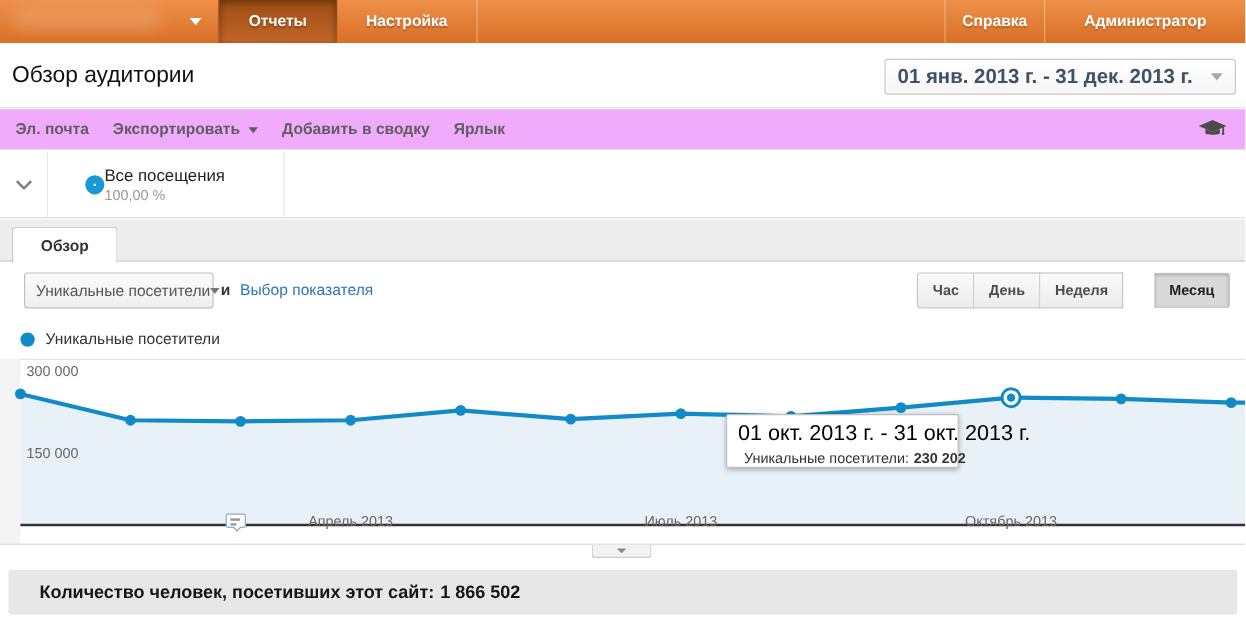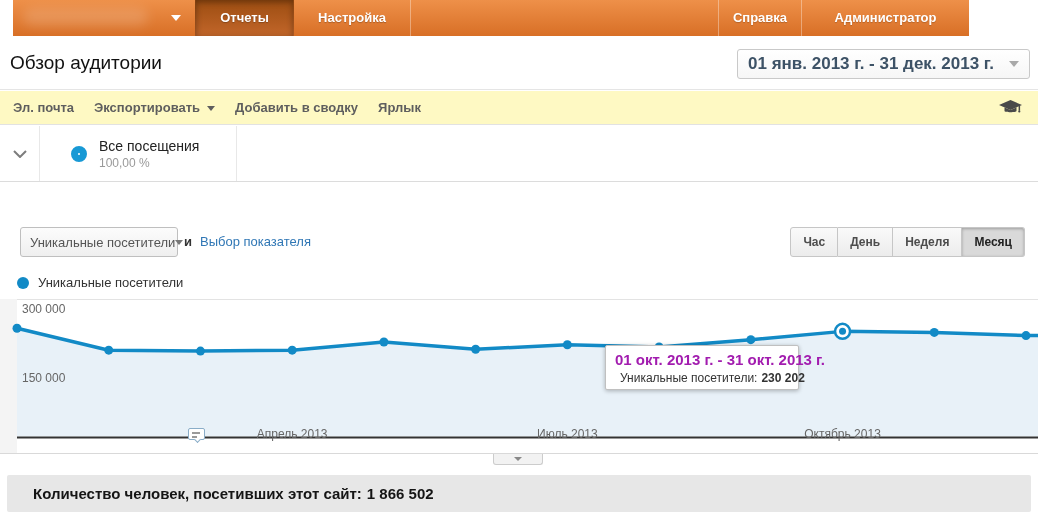--- a/index.html
+++ b/index.html
@@ -1,21 +1,21 @@
 <!DOCTYPE html>
 <html><head>
 <meta charset="utf-8">
 <style>
   * { margin:0; padding:0; box-sizing:border-box; }
   html,body { background:#fff; }
   body { font-family:"Liberation Sans","DejaVu Sans",sans-serif; }
   #app { position:relative; width:1038px; height:517px; background:#fff; overflow:hidden; }
 
   
-  .topbar { position:absolute; left:13px; top:0; width:956px; height:36px;
+  .topbar { position:absolute; left:0; top:0; width:1038px; height:36px;
     background:linear-gradient(#ee9049,#d86f26); display:flex; align-items:stretch;justify-content:space-between; }
   .account-area { position:relative; width:182px; }
   .account-smudge { position:absolute; left:10px; top:8px; width:125px; height:18px;
     background:rgba(255,255,255,.16); border-radius:9px; filter:blur(6px); }
   .topbar-caret { position:absolute; right:14px; top:15px; width:0; height:0;
     border-left:5px solid transparent; border-right:5px solid transparent; border-top:6px solid #fff; }
   .nav-tab { line-height:36px; text-align:center; color:#fff; font-size:13px; font-weight:bold;
     text-shadow:0 1px 1px rgba(0,0,0,.25); cursor:pointer; }
   .nav-tab.reports { width:99px; background:linear-gradient(#9c4d11,#c2662a);
     box-shadow:inset 0 2px 6px rgba(0,0,0,.35); border-left:1px solid rgba(0,0,0,.18); border-right:1px solid rgba(0,0,0,.12); }
@@ -31,38 +31,38 @@
     border-bottom:1px solid #e5e5e5; }
   .page-title { position:absolute; left:10px; top:0; line-height:54px; font-size:19px; font-weight:normal; color:#111; }
   .date-box { position:absolute; right:8px; top:13px; width:293px; height:30px;
     border:1px solid #c9c9c9; border-radius:3px; background:linear-gradient(#fff,#f6f6f6);
     display:flex; align-items:center; padding:0 10px; cursor:pointer; }
   .date-text { font-size:17px; color:#3d5266; white-space:nowrap;font-weight:bold; }
   .date-caret { margin-left:auto; width:0; height:0; border-left:5px solid transparent;
     border-right:5px solid transparent; border-top:6px solid #a9a9a9; }
 
   
-  .action-bar { position:absolute; left:0; top:91px; width:1038px; height:34px; background:#fef9c3;
+  .action-bar { position:absolute; left:0; top:91px; width:1038px; height:34px; background:#f0abfc;
     border-bottom:1px solid #e2e2e2; display:flex; align-items:center; }
   .action-item { font-size:13px; font-weight:bold; color:#5e5e5e; margin-left:20px; cursor:pointer;
     display:flex; align-items:center; }
   .action-item:first-child { margin-left:13px; }
   .mini-caret { width:0; height:0; border-left:4px solid transparent; border-right:4px solid transparent;
     border-top:5px solid #5e5e5e; margin-left:7px; margin-top:1px; }
   .edu-icon { margin-left:auto; margin-right:16px; cursor:pointer; display:flex; }
 
   
   .segment-row { position:absolute; left:0; top:126px; width:1038px; height:56px; background:#fff;
     border-bottom:1px solid #dcdcdc; display:flex; }
   .segment-collapse { width:40px; border-right:1px solid #e8e8e8; display:flex; align-items:center;
     justify-content:center; cursor:pointer; }
   .segment-card { width:197px; border-right:1px solid #e8e8e8; display:flex; align-items:center;
     padding-left:31px; cursor:pointer; }
   .donut { width:16px; height:16px; border-style:solid; border-width:7px; border-radius:50%; }
-  .segment-text { margin-left:12px; }
+  .segment-text { }
   .segment-name { font-size:14px; color:#222; }
   .segment-pct { font-size:12px; color:#999; margin-top:2px; }
 
   
   .tab-strip { position:absolute; left:0; top:183px; width:1038px; height:35px; background:#ededed;
     border-bottom:1px solid #cccccc; }
   .report-tab { position:absolute; left:10px; top:6px; width:88px; height:30px; background:#fff;
     border:1px solid #cccccc; border-bottom:none; border-radius:3px 3px 0 0; z-index:2;
     text-align:center; line-height:29px; font-size:13px; font-weight:bold; color:#333; cursor:pointer; }
 
@@ -73,21 +73,21 @@
   .metric-dropdown-label { font-size:13px; color:#555; white-space:nowrap; }
   .metric-dropdown .mini-caret { border-top-color:#777; margin-left:auto; }
   .conjunction { position:absolute; left:184px; top:227px; line-height:30px; font-size:13px;
     font-weight:bold; color:#333; }
   .metric-link { position:absolute; left:200px; top:227px; line-height:30px; font-size:13px;
     color:#3077b5; cursor:pointer; }
   .granularity { position:absolute; right:13px; top:227px; height:30px; display:flex; }
   .gran-btn { height:30px; padding:0 12px; line-height:28px; font-size:12px; font-weight:bold; color:#4d4d4d;
     background:linear-gradient(#fafafa,#ececec); border:1px solid #c6c6c6; border-left:none; cursor:pointer; }
   .gran-btn:first-child { border-left:1px solid #c6c6c6; border-radius:3px 0 0 3px; }
-  .gran-btn:last-child { border-radius:0 3px 3px 0; }
+  .gran-btn:last-child { border-radius:0 3px 3px 0;margin-left:26px; }
   .gran-btn.active { background:#d9d9d9; box-shadow:inset 0 1px 3px rgba(0,0,0,.28); color:#222; }
 
   
   .legend { position:absolute; left:17px; top:275px; display:flex; align-items:center; }
   .legend-dot { width:12px; height:12px; border-radius:50%; }
   .legend-label { margin-left:9px; font-size:13px; color:#333; }
 
   
   .chart { position:absolute; left:0; top:295px; width:1038px; height:170px; }
   .chart-left-gutter { position:absolute; left:0; top:4px; width:17px; height:154px; background:#f4f4f4; }
@@ -102,21 +102,21 @@
   .annotation-marker:after  { content:""; position:absolute; left:3px; top:7px; width:5px; height:2px; background:#9a9a9a; }
   .annotation-tail { position:absolute; left:6px; bottom:-3px; width:5px; height:5px; background:#fff;
     border-right:1px solid #8aadc8; border-bottom:1px solid #8aadc8; transform:rotate(45deg); }
   .collapse-tab { position:absolute; left:493px; top:159px; width:50px; height:11px; background:#f2f2f2;
     border:1px solid #cccccc; border-top:none; border-radius:0 0 3px 3px; cursor:pointer;
     display:flex; align-items:center; justify-content:center; }
   .collapse-tab .mini-caret { border-left-width:4px; border-right-width:4px; border-top:4px solid #888; margin:0; }
   .chart-tooltip { position:absolute; left:605px; top:50px; width:194px; height:45px; background:#fff;
     border:1px solid #c0c0c0; border-radius:2px; box-shadow:0 1px 4px rgba(0,0,0,.28);
     padding:5px 9px; z-index:4; }
-  .tt-title { font-size:15px; font-weight:bold; color:#a21caf; white-space:nowrap; }
+  .tt-title { font-size:18px; font-weight:normal; color:#000000; white-space:nowrap; }
   .tt-row { margin-top:3px; font-size:12px; color:#333; white-space:nowrap; display:flex; align-items:center; }
   .tt-square { width:7px; height:7px; margin-right:5px; display:inline-block; }
   .tt-value { font-weight:bold; margin-left:4px; }
 
   
   .summary-bar { position:absolute; left:7px; top:475px; width:1024px; height:37px; background:#e7e7e7;
     border-radius:2px; line-height:37px; padding-left:26px; font-size:15px; font-weight:bold; color:#151515;
     white-space:nowrap; }
   .summary-value { margin-left:5px; }
 </style>
@@ -171,20 +171,23 @@
     </div>
     <div class="segment-card">
       <div class="donut" style="border-color: rgb(24, 153, 213);"></div>
       <div class="segment-text">
         <div class="segment-name">Все посещения</div>
         <div class="segment-pct">100,00 %</div>
       </div>
     </div>
   </div>
 
+  <div class="tab-strip">
+    <div class="report-tab">Обзор</div>
+  </div>
 
   <div class="metric-dropdown">
     <span class="metric-dropdown-label">Уникальные посетители</span>
     <span class="mini-caret"></span>
   </div>
   <div class="conjunction">и</div>
   <div class="metric-link">Выбор показателя</div>
   <div class="granularity">
     <div class="gran-btn">Час</div>
     <div class="gran-btn">День</div>

